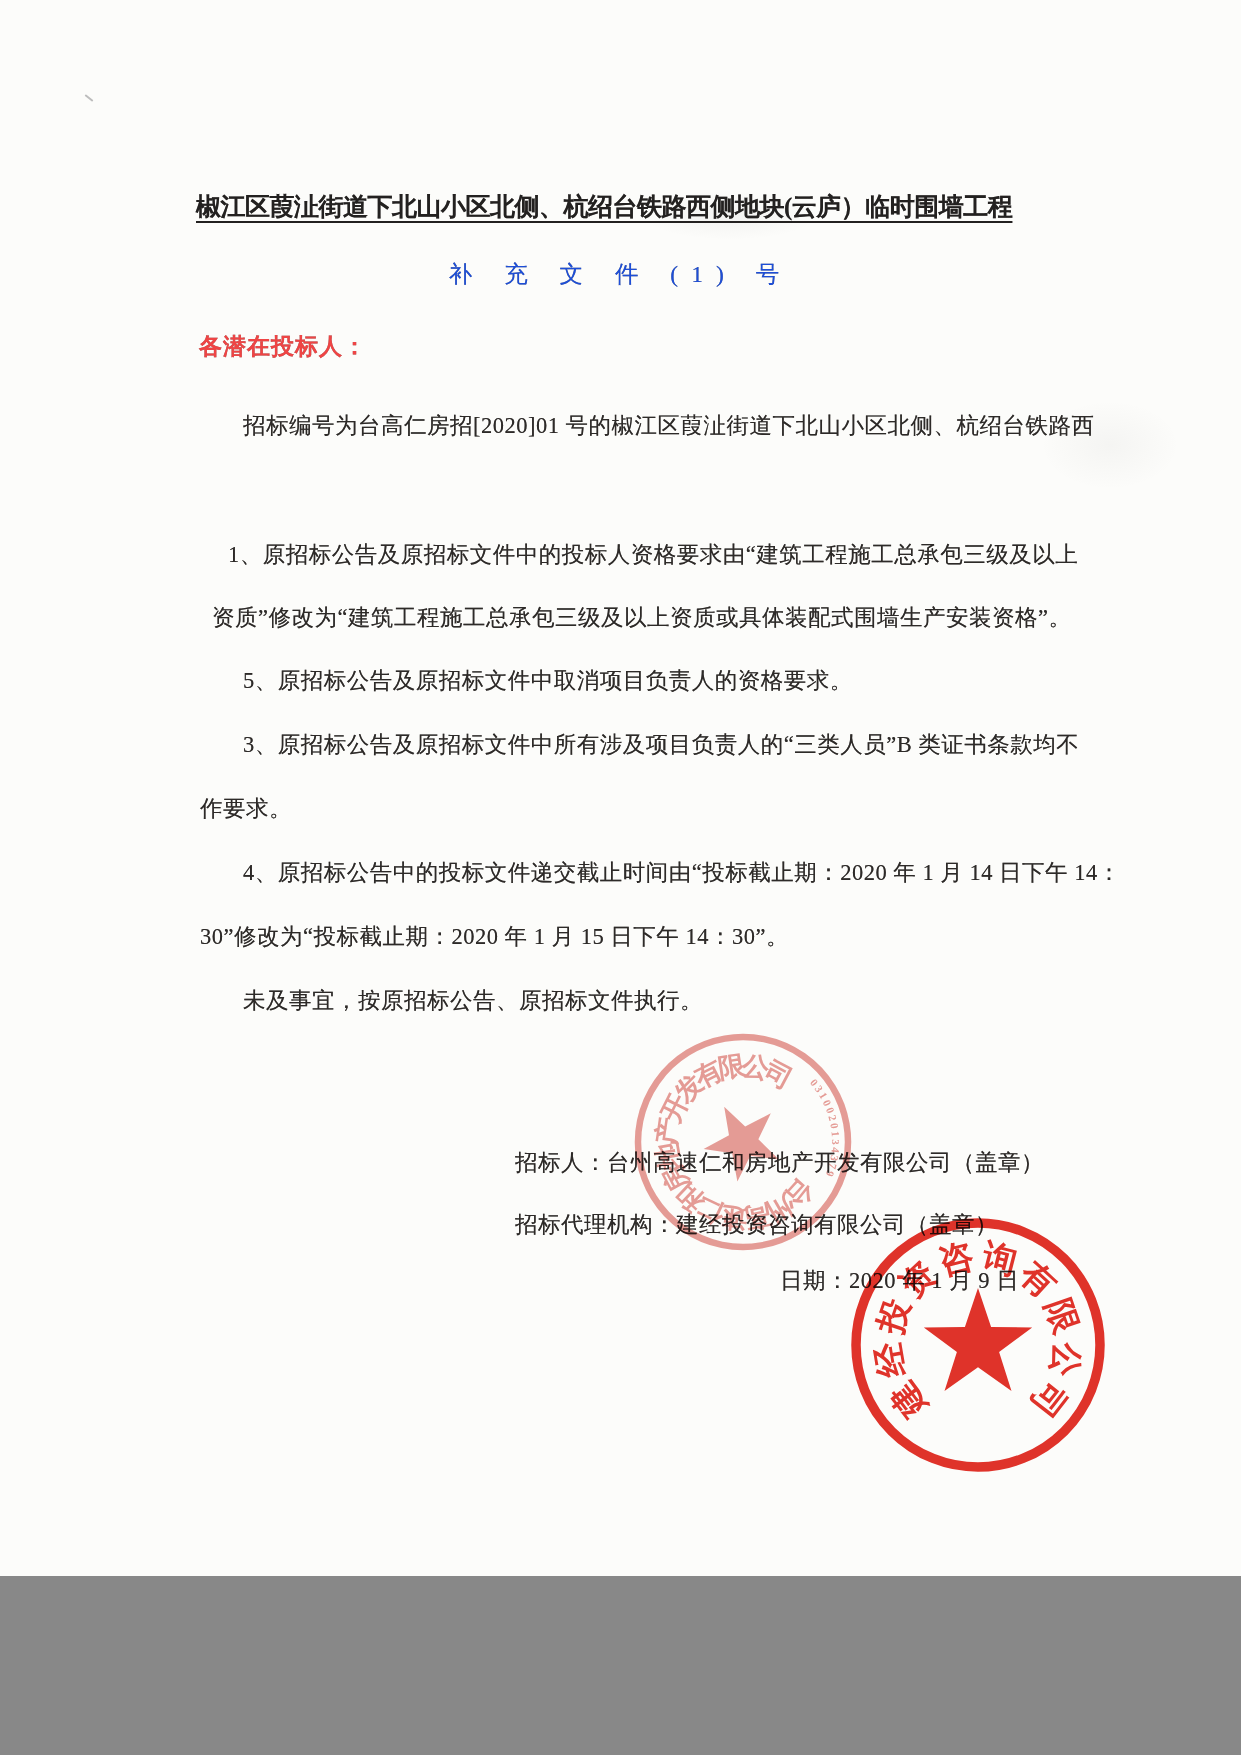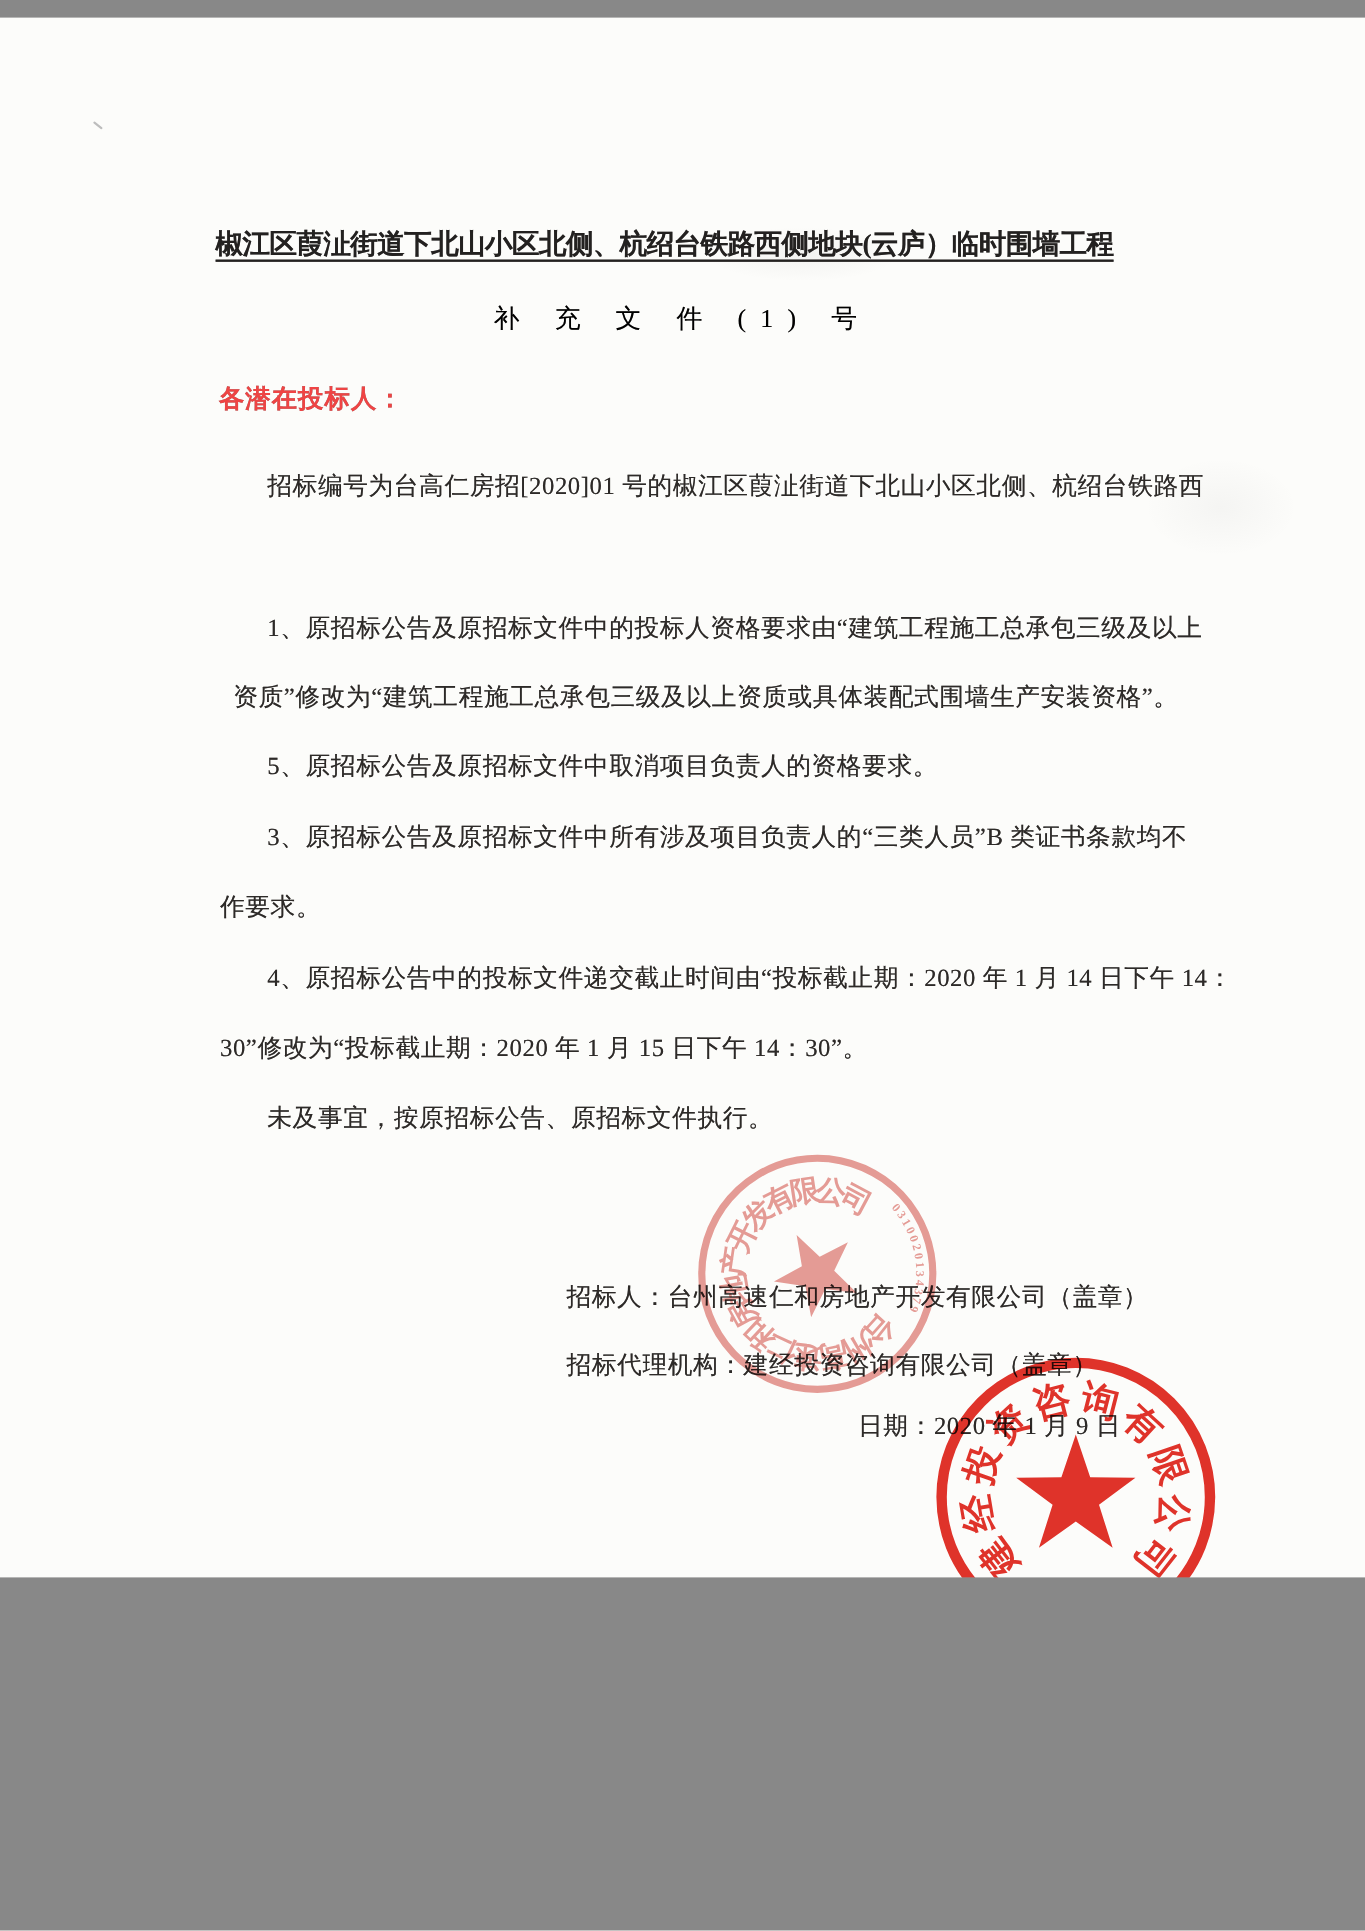--- a/index.html
+++ b/index.html
@@ -1,17 +1,17 @@
 <!DOCTYPE html>
 <html><head>
 <meta charset="utf-8">
 <style>
   html,body { margin:0; padding:0; background:#888; }
   .page {
-    position:relative; width:1241px; height:1418px; margin:16px auto;
+    position:relative; width:1241px; height:1576px; margin:0 auto;
     background:#fcfcfa;
     font-family:"Liberation Serif","DejaVu Serif",serif;
     color:#2d2a28; overflow:hidden;
   }
   
   .smudge { position:absolute; border-radius:50%; pointer-events:none; }
   .smudge.s1 { left:640px; top:190px; width:180px; height:50px;
     background:radial-gradient(ellipse at center, rgba(60,60,60,.05), rgba(0,0,0,0) 70%); }
   .smudge.s2 { left:1040px; top:400px; width:140px; height:90px;
     background:radial-gradient(ellipse at center, rgba(60,60,60,.04), rgba(0,0,0,0) 70%); }
@@ -21,28 +21,28 @@
     background:#bdbdbd; transform:rotate(38deg); border-radius:2px; }
 
   .tline { position:absolute; white-space:nowrap; font-size:22.5px;
     letter-spacing:.5px; line-height:1.15;
     text-shadow:0 0 .5px rgba(45,42,40,.6); }
 
   .doc-title { left:196px; top:193px; font-size:25px; font-weight:bold;
     letter-spacing:-.5px; color:#232120;
     text-decoration:underline; text-decoration-thickness:2px; text-underline-offset:6px; }
   .doc-subtitle { left:0; top:261px; width:1241px; text-align:center;
-    font-size:23.5px; letter-spacing:13px; color:#000000; }
+    font-size:23.5px; letter-spacing:13px; color:#1d4ed8; }
   .greeting { left:199px; top:333px; font-size:23px; font-weight:600;
     font-family:"Liberation Sans","DejaVu Sans",sans-serif;
     letter-spacing:1px; color:#ef4444; }
 
   .l-intro1  { left:243px; top:413px; }
   .l-intro2  { left:200px; top:477px; }
-  .l-item1a  { left:243px; top:542px; }
+  .l-item1a  { left:228px; top:542px; }
   .l-item1b  { left:212px; top:605px; }
   .l-item2   { left:243px; top:668px; }
   .l-item3a  { left:243px; top:732px; }
   .l-item3b  { left:200px; top:796px; }
   .l-item4a  { left:243px; top:860px; }
   .l-item4b  { left:200px; top:924px; }
   .l-closing { left:243px; top:988px;text-align:right; }
 
   .l-bidder  { left:515px; top:1152px;font-family:Liberation Mono, monospace; }
   .l-agency  { left:515px; top:1212px; }

